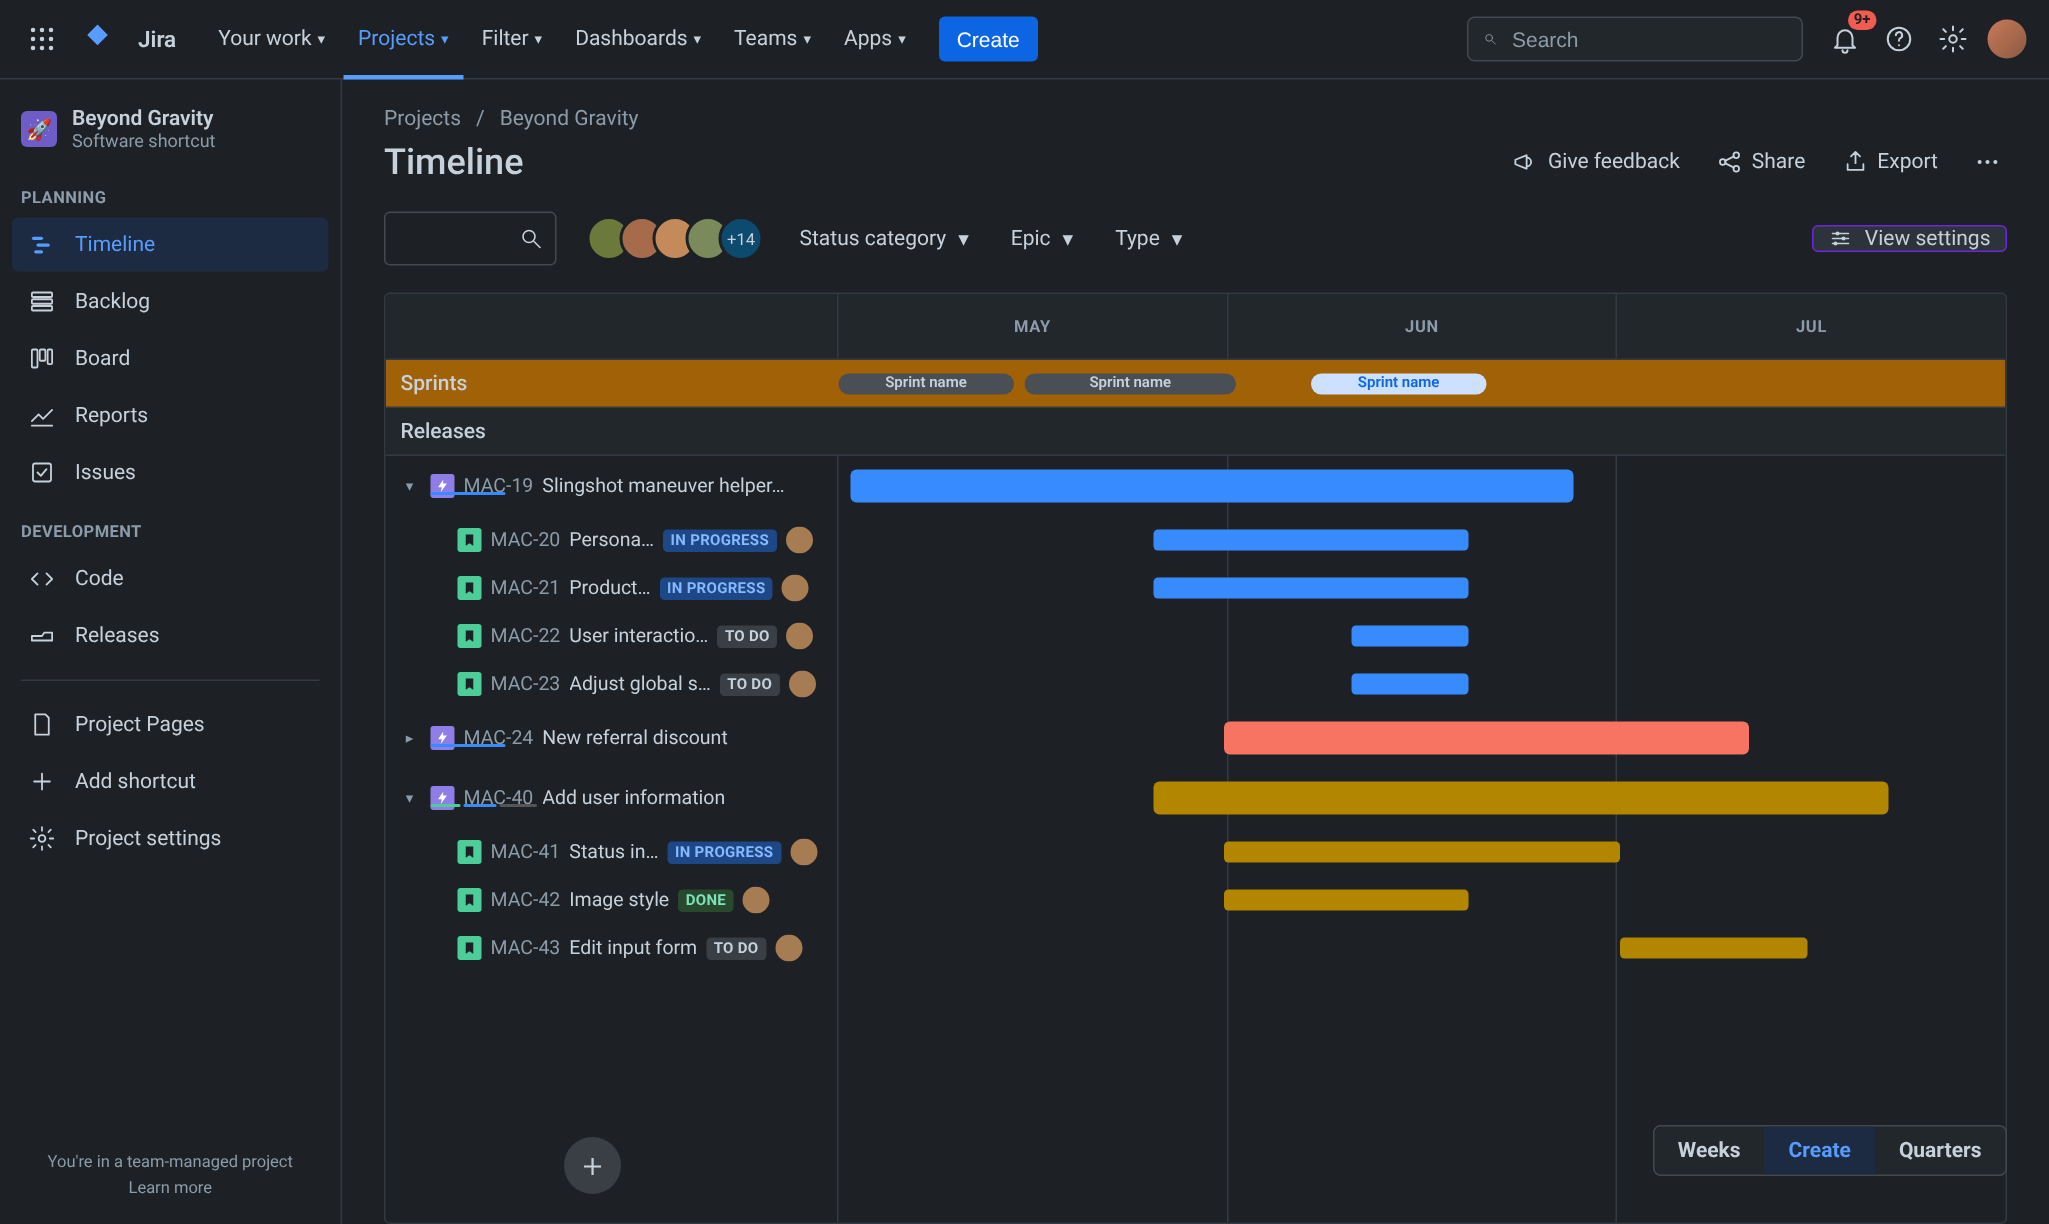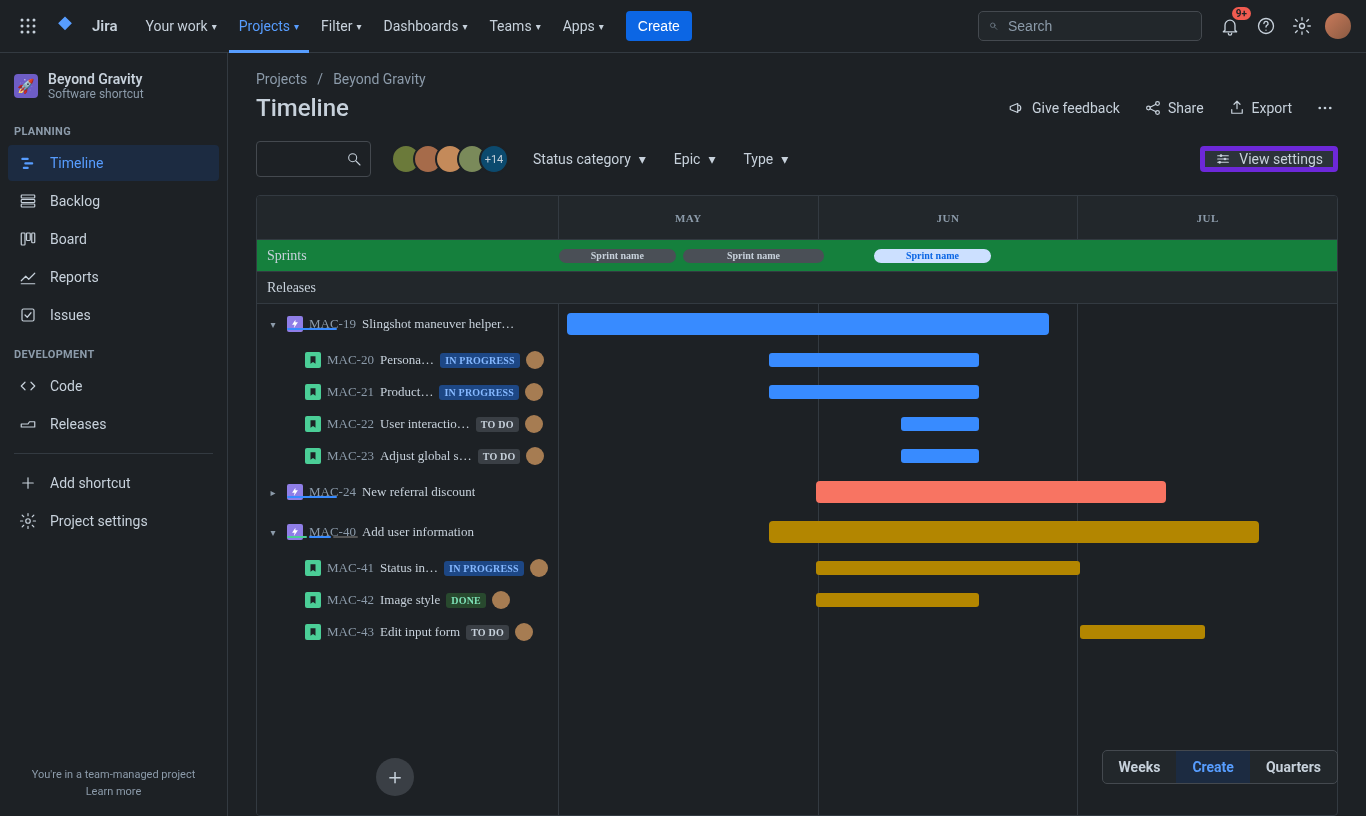--- a/index.html
+++ b/index.html
@@ -112,29 +112,28 @@
     width:115px;height:36px;border:1px solid #44494f;border-radius:4px;
     display:flex;align-items:center;justify-content:flex-end;padding-right:8px;
   }
   .avatars{display:flex;align-items:center;}
   .avatars .av{width:30px;height:30px;border-radius:50%;border:2px solid var(--bg);margin-left:-8px;background:#888;}
   .avatars .av:first-child{margin-left:0;}
   .avatars .more{width:30px;height:30px;border-radius:50%;border:2px solid var(--bg);margin-left:-8px;background:#0c4a6e;display:flex;align-items:center;justify-content:center;font-size:11px;color:var(--text);}
   .filter-dd{display:flex;gap:8px;color:var(--text);cursor:pointer;padding:6px 4px;}
   .view-settings{
     margin-left:auto;display:flex;align-items:center;gap:8px;
-    border:5px solid #6d28d9;border-radius:4px;padding:0 10px;cursor:pointer;background:#2c333a;
+    border:1px solid #6d28d9;border-radius:4px;padding:0 10px;cursor:pointer;background:#2c333a;
   }
 
   
   .tl{
     margin-top:18px;border:1px solid var(--border);border-radius:4px;
     flex:1;display:flex;flex-direction:column;overflow:hidden;
     position:relative;
-    font-family:Liberation Serif, serif;
   }
   .tl-head{
     height:44px;display:flex;border-bottom:1px solid var(--border);
     background:#22272b;
   }
   .col-left{width:302px;flex-shrink:0;border-right:1px solid var(--border);}
   .col-right{flex:1;position:relative;}
   .months{display:flex;height:100%;}
   .month{flex:1;display:flex;align-items:center;justify-content:center;font-size:11px;font-weight:700;color:var(--text-dim);border-right:1px solid var(--border);letter-spacing:0.5px;}
   .month:last-child{border-right:none;}
@@ -355,20 +354,28 @@
             <path class="ic-stroke" d="M3 16 L3 12 L12 12 L14 9 L21 9 L21 16 Z"></path>
           </svg>
         </span>
       <span>Releases</span>
     </div>
 
     <div class="sidebar-divider"></div>
     <div class="side-item">
       <span class="ic">
           <svg width="18" height="18" viewBox="0 0 24 24">
+            <path class="ic-stroke" d="M6 3 h9 l3 3 v15 h-12 Z"></path>
+          </svg>
+        </span>
+      <span>Project Pages</span>
+    </div>
+    <div class="side-item">
+      <span class="ic">
+          <svg width="18" height="18" viewBox="0 0 24 24">
             <line x1="12" y1="5" x2="12" y2="19" class="ic-stroke"></line>
             <line x1="5" y1="12" x2="19" y2="12" class="ic-stroke"></line>
           </svg>
         </span>
       <span>Add shortcut</span>
     </div>
     <div class="side-item">
       <span class="ic">
           <svg width="18" height="18" viewBox="0 0 24 24">
             <circle cx="12" cy="12" r="3" class="ic-stroke"></circle>
@@ -474,21 +481,21 @@
         </div>
       </div>
       <div class="tl-body">
         <div class="left-bg"></div>
         <div class="gridlines" style="left:302px">
             <div class="gl"></div>
             <div class="gl"></div>
             <div class="gl"></div>
           </div>
 
-        <div class="row header-row" style="border-bottom:1px solid var(--border);background:#15803d;text-align:right;">
+        <div class="row header-row" style="border-bottom:1px solid var(--border);background:#a16207;text-align:right;">
           <div class="rl">Sprints</div>
           <div class="rr" id="sprints-track">
               <div class="sprint-pill" style="left: 0%; width: 15%; background: rgb(74, 79, 86); color: rgb(199, 209, 219);">Sprint name</div>
               <div class="sprint-pill" style="left: 16%; width: 18%; background: rgb(74, 79, 86); color: rgb(199, 209, 219);">Sprint name</div>
               <div class="sprint-pill" style="left: 40.5%; width: 15%; background: rgb(204, 224, 255); color: rgb(12, 102, 228);">Sprint name</div>
             </div>
         </div>
 
         <div class="row header-row" style="border-bottom:1px solid var(--border);background:#22272b;">
           <div class="rl">Releases</div>

